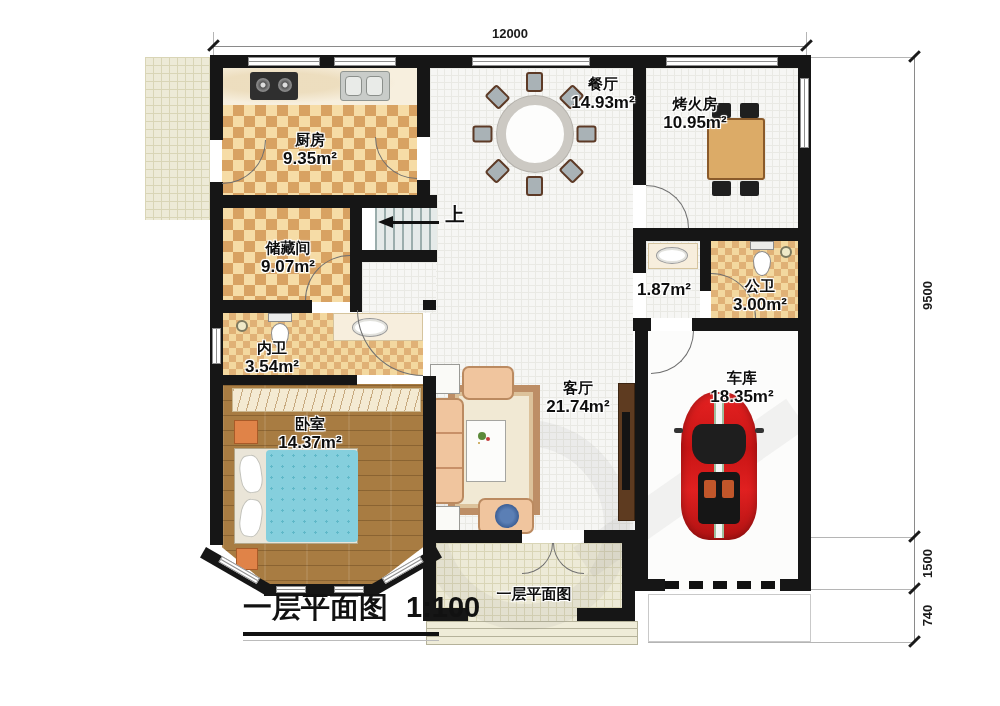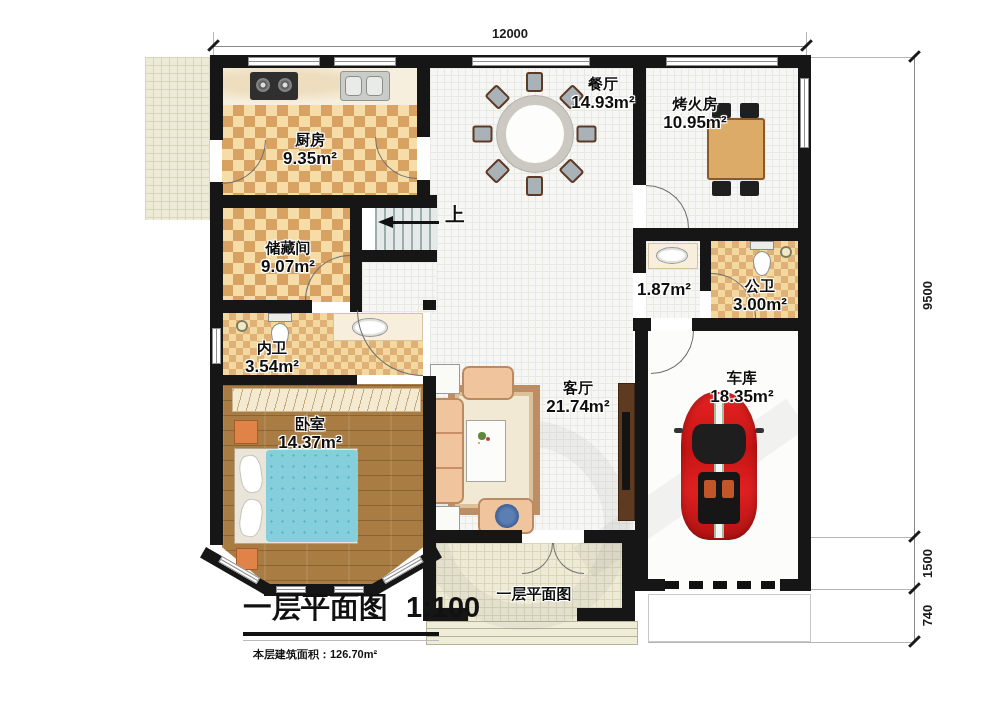--- a/index.html
+++ b/index.html
@@ -265,17 +265,16 @@
   <div class="dim dimv" style="left:906px;top:608px;width:42px">740</div>
 
   <div class="titleblock" style="left:243px;top:588px;width:230px">
     <div style="font-size:29px;font-weight:700;white-space:nowrap">
       <span>一层平面图</span>
       <span style="margin-left:10px">1:100</span>
     </div>
     <div style="width:196px;height:4px;background:#111;margin-top:4px"></div>
     <div style="width:196px;height:1px;background:#bbb;margin-top:4px"></div>
     <div style="margin:6px 0 0 10px">
-      <div class="stat">本层建筑面积：126.70m²</div>
     </div>
   </div>
 
 </div>
 
 </body></html>

